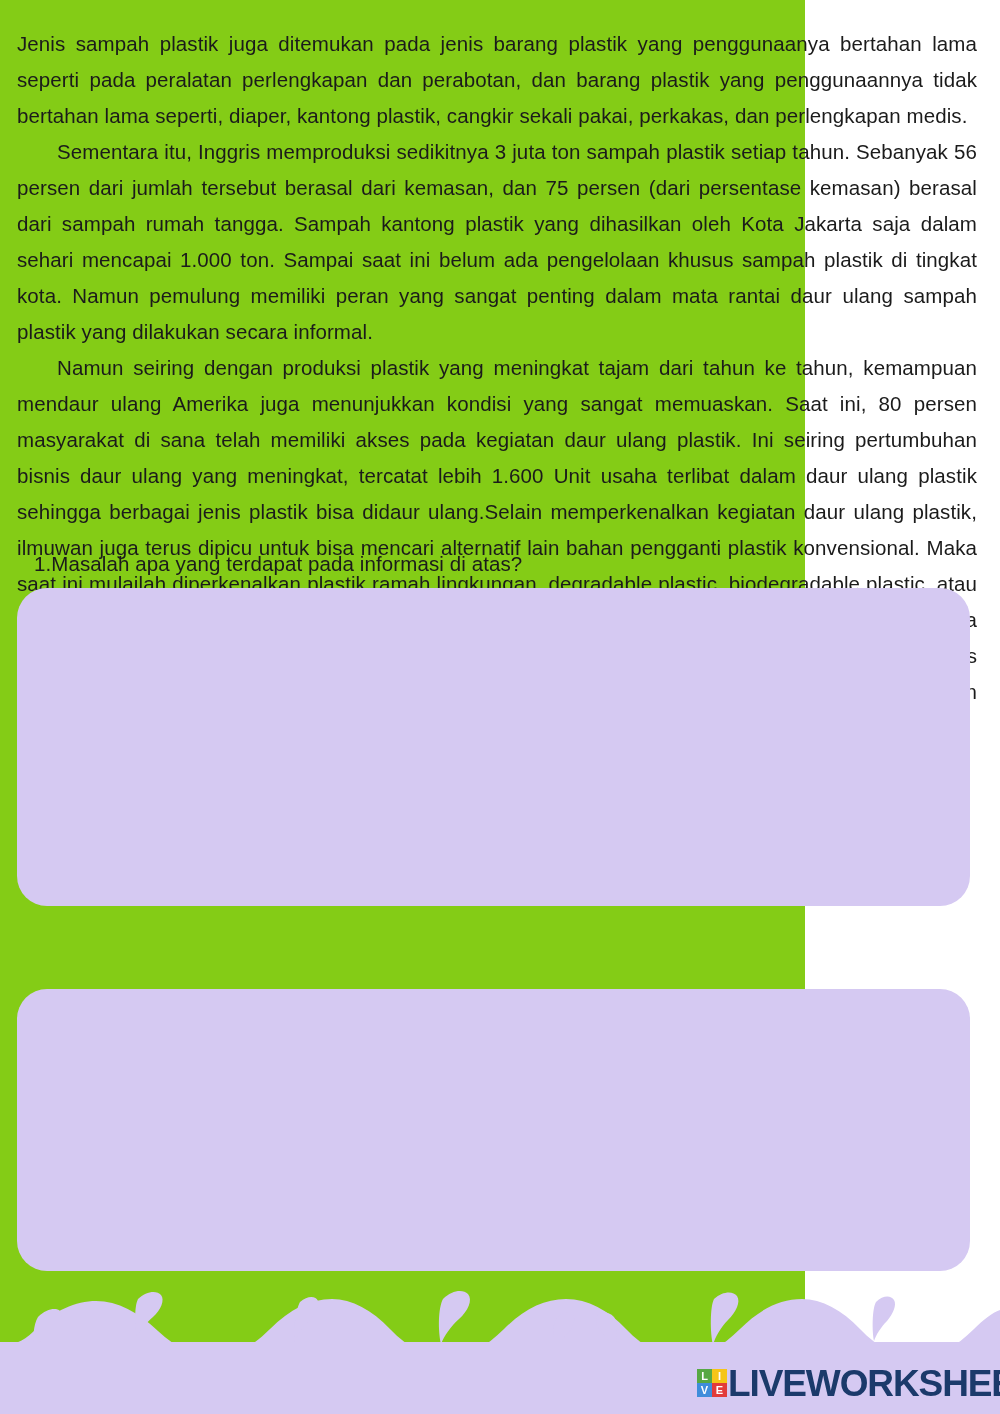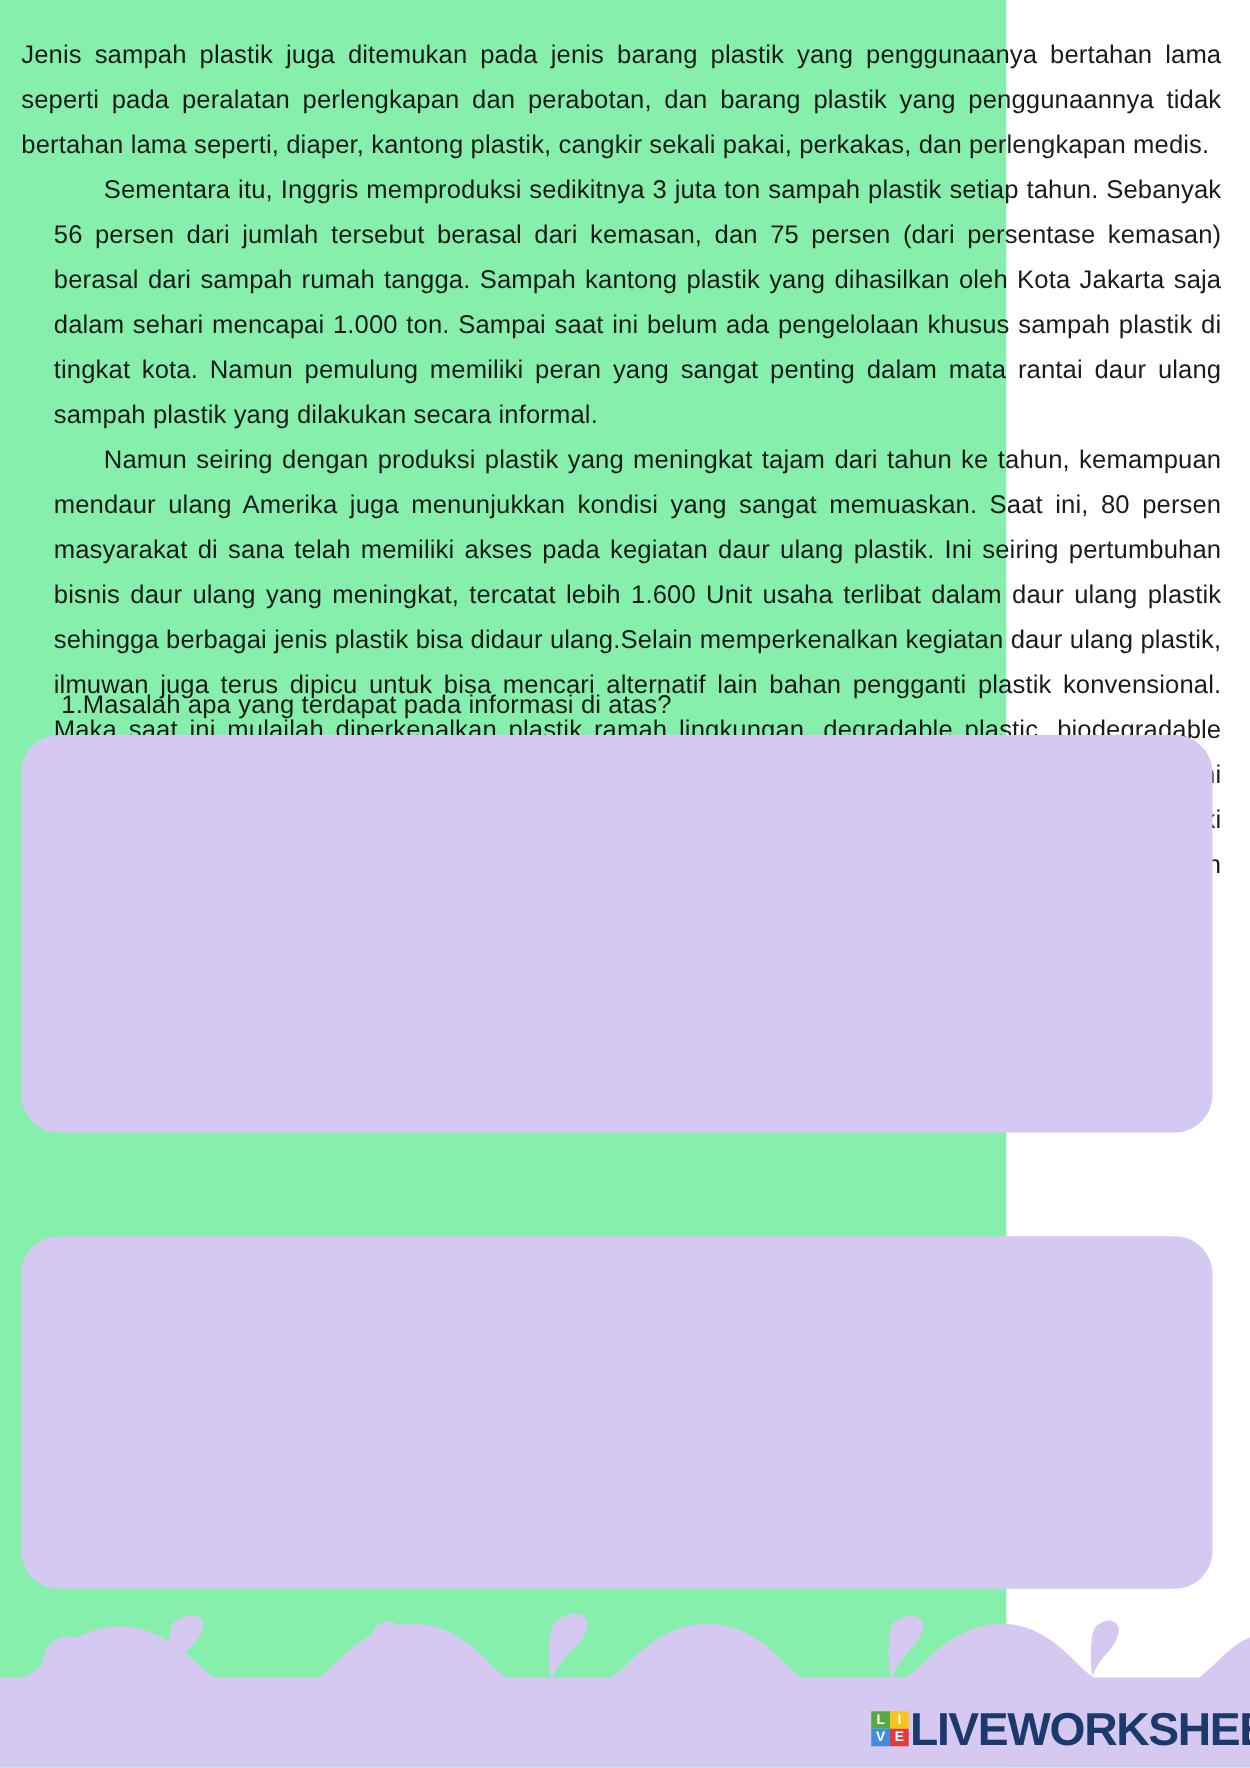--- a/index.html
+++ b/index.html
@@ -13,51 +13,51 @@
     background: #ffffff;
     font-family: "Liberation Sans", sans-serif;
     position: relative;
     overflow: hidden;
   }
 
   .worksheet {
     position: relative;
     width: 805px;
     height: 1414px;
-    background: #86efac;
+    background: #84cc16;
   }
 
   
   .passage {
     position: absolute;
     left: 17px;
     top: 26px;
     width: 960px;
   }
   .para {
     margin: 0;
     font-size: 20.5px;
     line-height: 36px;
     color: #1b1b1b;
     text-align: justify;
     text-justify: inter-word;
     letter-spacing: 0.1px;
     font-weight: 400;
   }
-  .para.indent { text-indent: 40px; margin-left: 26px; }
+  .para.indent { text-indent: 40px; }
 
   
   .question {
     position: absolute;
     font-size: 20.5px;
     line-height: 30px;
     color: #1b1b1b;
     letter-spacing: 0.1px;
   }
-  #q1 { left: 49px; top: 549px; }
+  #q1 { left: 34px; top: 549px; }
   #q2 { left: 41px; top: 944px; }
 
   
   .answer-box {
     position: absolute;
     background: #d5c9f2;
     border: none;
     border-radius: 30px;
     outline: none;
     resize: none;

